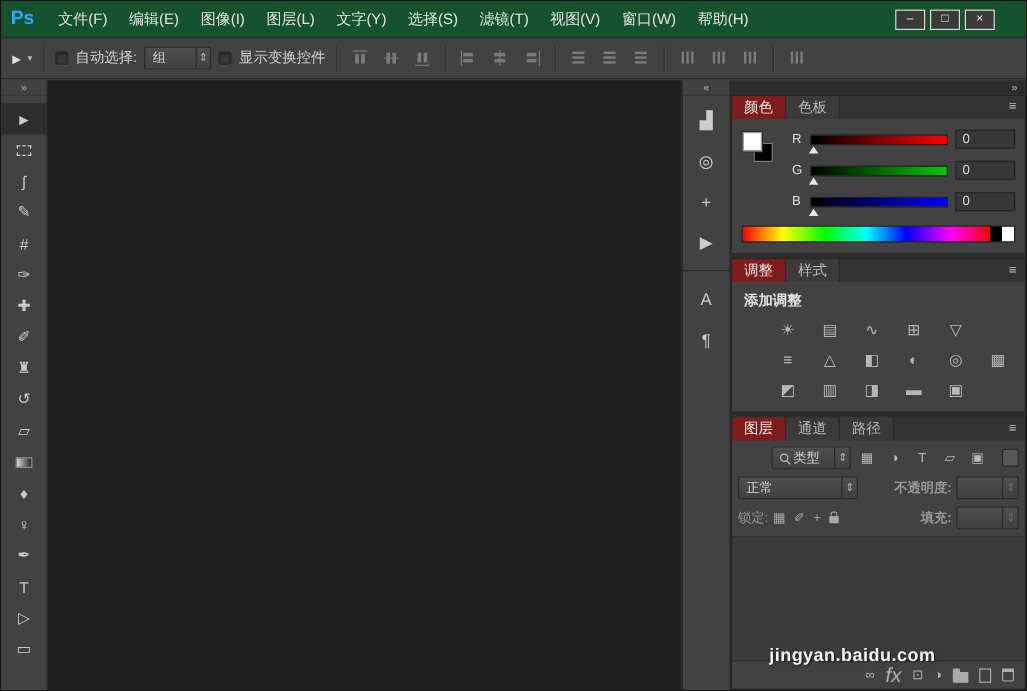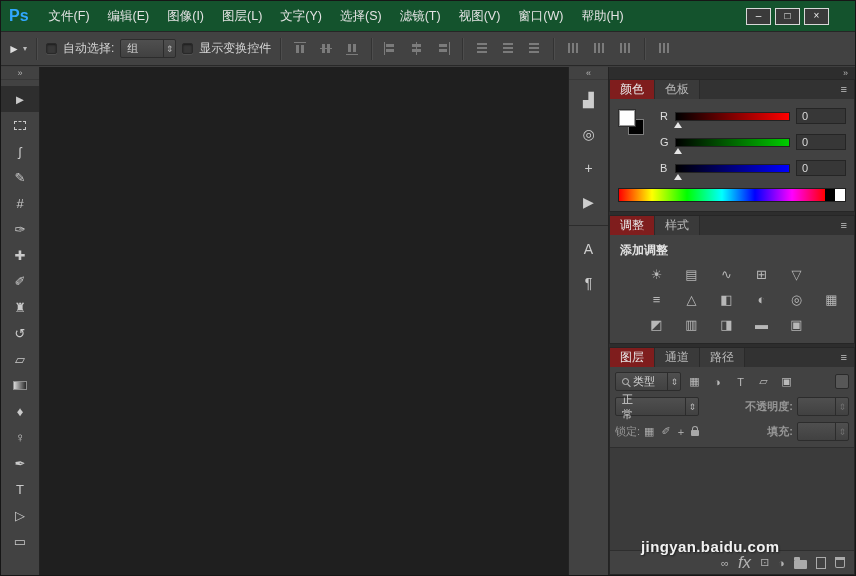--- a/index.html
+++ b/index.html
@@ -25,21 +25,21 @@
   .tool-preset .caret { font-size:8px; color:#bbb; }
   .sep { width:1px; height:22px; background:#333; box-shadow:1px 0 0 #4d4d4d; margin:0 3px; }
   .cb { width:11px; height:11px; background:#383838; border:1px solid #292929;
         border-radius:2px; box-shadow:inset 0 1px 2px rgba(0,0,0,.5), 0 1px 0 #4f4f4f; }
   .opt-label { font-size:12px; color:#d2d2d2; }
   .combo { display:inline-flex; align-items:center; height:19px;
            background:linear-gradient(#4f4f4f,#414141); border:1px solid #2c2c2c;
            border-radius:2px; padding-left:6px; font-size:11px; color:#d4d4d4; }
   .combo .arrows { align-self:stretch; display:flex; align-items:center; margin-left:auto;
                    padding:0 2px; border-left:1px solid #2c2c2c; font-size:9px; color:#b8b8b8; }
-  .w-group { width:56px; } .w-filter { width:66px; } .w-blend { width:84px;gap:48px; } .w-small { width:52px; }
+  .w-group { width:56px; } .w-filter { width:66px; } .w-blend { width:100px;gap:48px; } .w-small { width:52px; }
   .combo.disabled { color:#8b8b8b; } .combo.disabled .arrows { color:#6f6f6f; }
 
   .opt-btn { width:20px; height:20px; display:flex; align-items:center; justify-content:center; }
   .ai { position:relative; display:inline-block; width:14px; height:13px; }
   .ai::before, .ai::after { content:""; position:absolute; background:#7b7b7b; }
   .ai-top::before { left:1px; top:0; width:12px; height:1px; }
   .ai-top::after { left:3px; top:3px; width:3px; height:8px; box-shadow:5px 0 0 #7b7b7b; }
   .ai-vmid::before { left:1px; top:6px; width:12px; height:1px; }
   .ai-vmid::after { left:3px; top:2px; width:3px; height:9px; box-shadow:5px 0 0 #7b7b7b; }
   .ai-bot::before { left:1px; bottom:0; width:12px; height:1px; }
@@ -120,21 +120,21 @@
   
   .adj-title { padding:7px 10px 3px; font-size:12px; color:#e2e2e2;font-weight:bold; }
   .adj-row { display:flex; gap:2px; padding:1px 0 1px 30px; }
   .adj-btn { width:33px; height:23px; display:flex; align-items:center; justify-content:center;
              color:#b7b7b7; font-size:13px; }
   .adj-pad { height:6px; }
 
   
   .layers-panel { flex:1; display:flex; flex-direction:column; min-height:0; margin-bottom:0; }
   .lrow { display:flex; align-items:center; gap:4px; padding:3px 5px; }
-  .lrow-filter { padding-top:5px; }
+  .lrow-filter { padding-top:5px;margin-left:28px; }
   .ft-btn { width:19px; height:17px; display:flex; align-items:center; justify-content:center;
             color:#b9b9b9; font-size:11px; }
   .filter-toggle { width:14px; height:15px; margin-left:auto; background:#575757;
                    border:1px solid #2a2a2a; border-radius:2px; }
   .icon-mag { width:7px; height:7px; border:1px solid #c0c0c0; border-radius:50%;
               position:relative; display:inline-block; margin-right:4px; flex:none; }
   .icon-mag::after { content:""; position:absolute; right:-3px; bottom:-2px; width:4px; height:1px;
                      background:#c0c0c0; transform:rotate(45deg); }
   .dim-label { color:#979797; font-size:11px; }
   .ml-auto { margin-left:auto;font-weight:bold; }

